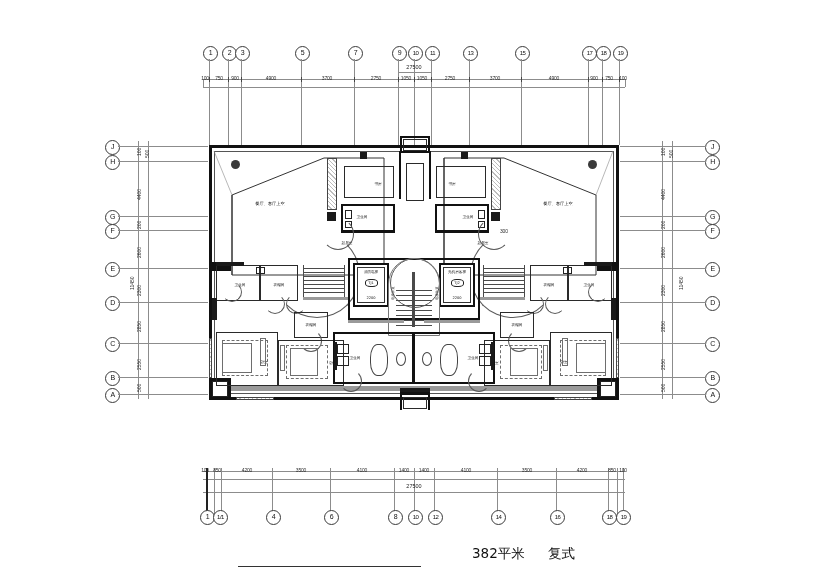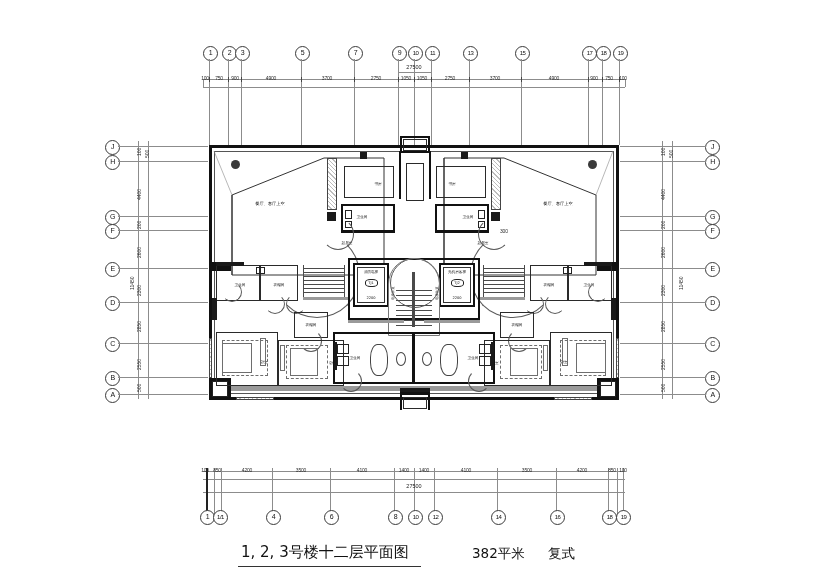--- a/index.html
+++ b/index.html
@@ -555,18 +555,17 @@
     <div class="sq" style="left:212px;top:298px;width:5px;height:22px;"></div>
     <div class="sq" style="left:611px;top:298px;width:5px;height:22px;"></div>
 
     <div class="wallgrey" style="left:348px;top:320px;width:56px;height:3px;"></div>
     <div class="wallgrey" style="left:424px;top:320px;width:56px;height:3px;"></div>
 
     <div class="dim" style="left:500px;top:228px;">300</div>
 
   </div>
 
-  <div class="title" style="left:241px;top:543px;">1, 2, 3号楼十二层平面图</div>
   <div class="titleline" style="left:238px;top:566px;width:183px;"></div>
   <div class="sub" style="left:472px;top:545px;">382平米</div>
   <div class="sub" style="left:548px;top:545px;">复式</div>
 
 </div>
 
 </body></html>

